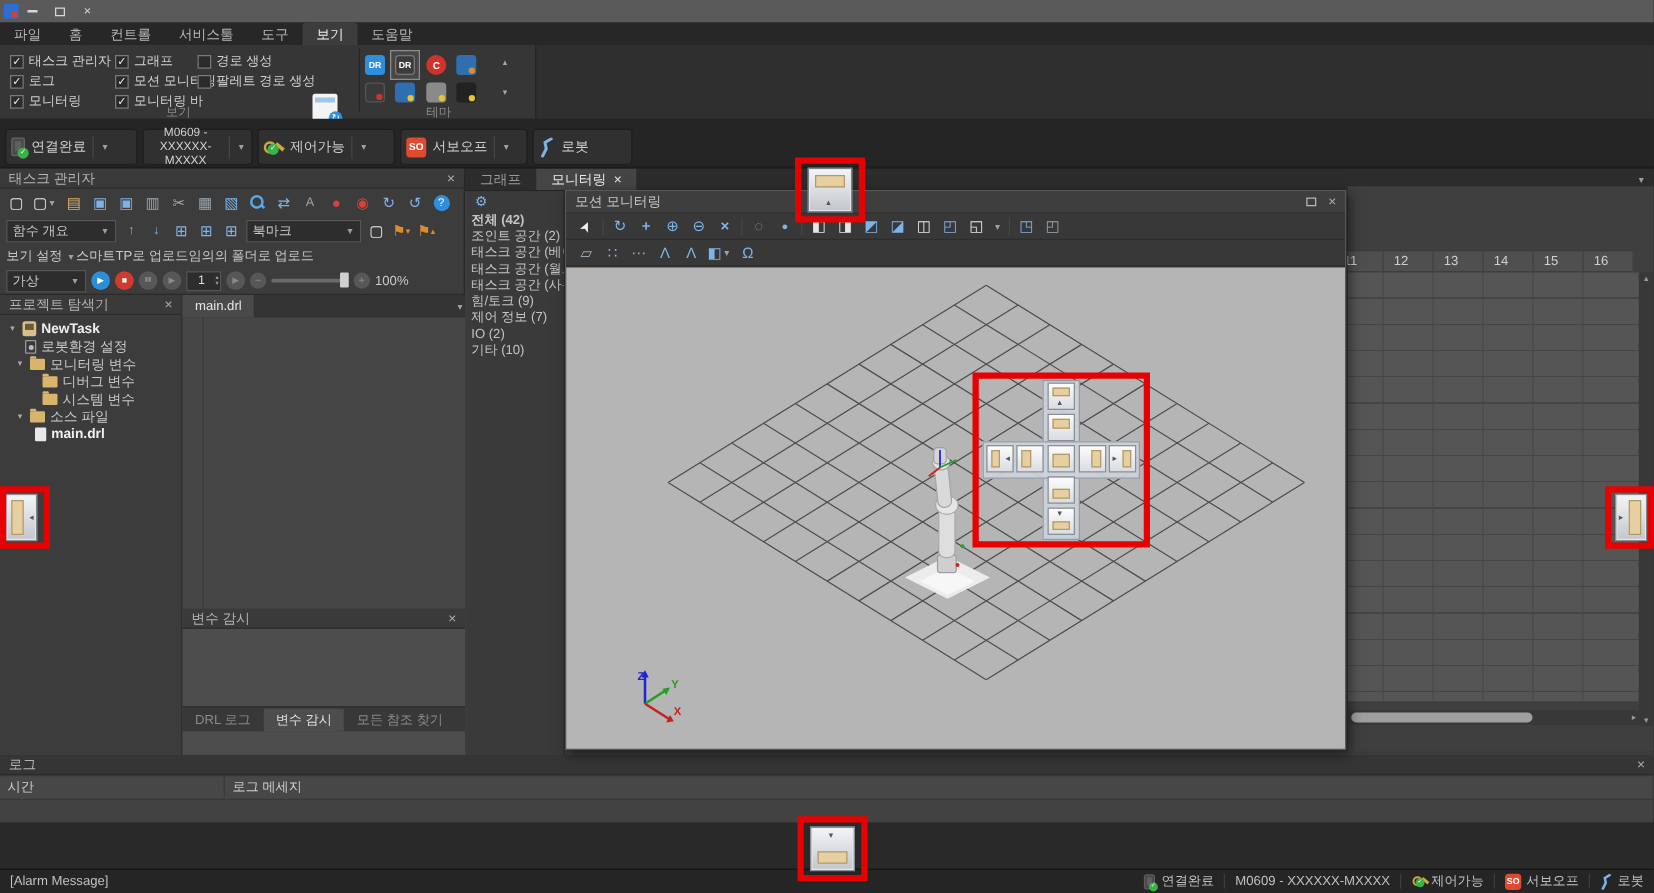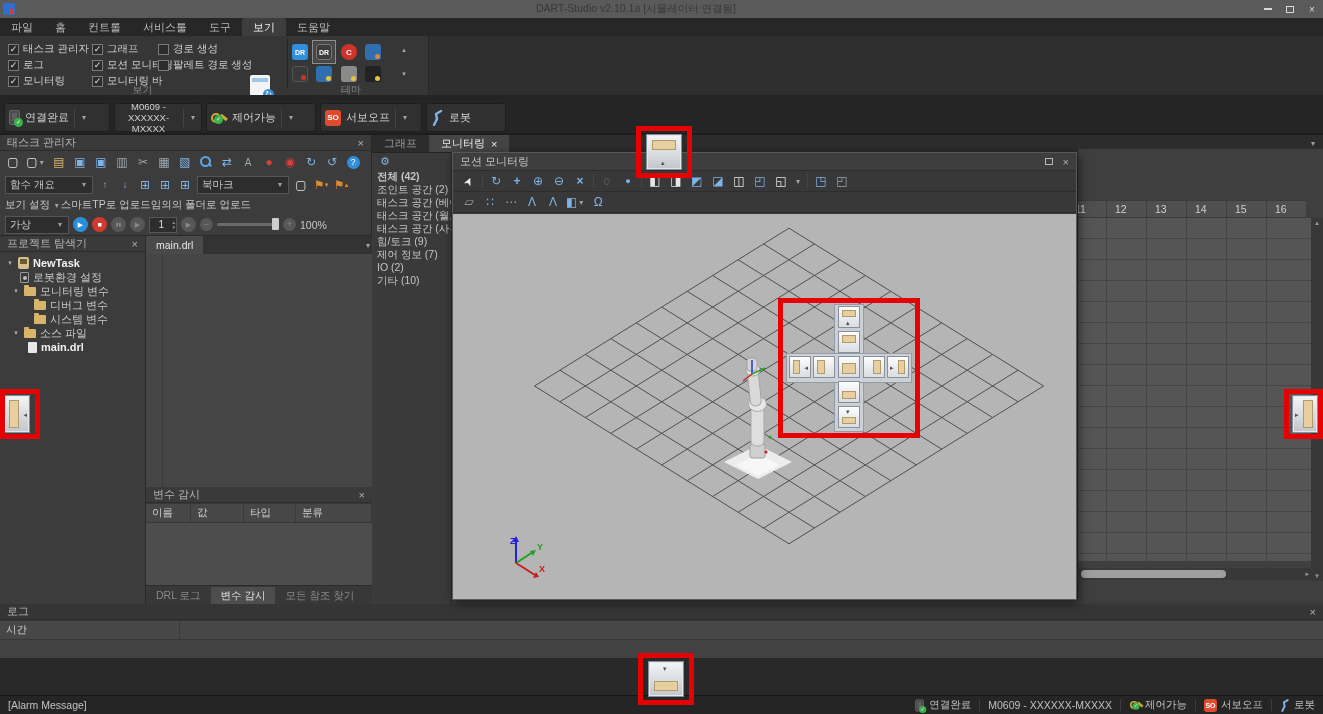--- a/index.html
+++ b/index.html
@@ -124,21 +124,20 @@
 .sb-sep{width:1px;height:12px;background:#3d3d3d}
 .robot-svg{display:flex}
 </style>
 </head>
 <body>
 
 <div id="root">
 
   <div id="titlebar" class="abs">
     <span class="appicon"></span>
-    <span class="title">DART-Studio v2.10.1a [시뮬레이터 연결됨]</span>
     <span class="winctl">
         <span class="minbar"></span>
       </span>
     <span class="winctl">
         <span class="maxbox"></span>
       </span>
     <span class="winctl">×</span>
   </div>
 
   <div id="menubar" class="abs">
@@ -402,26 +401,20 @@
         <span class="dd" style="display:flex;align-items:center">▾</span>
       </div>
       <div style="position:absolute;left:16px;top:18px;bottom:0;width:1px;background:#3a3a3a"></div>
     </div>
 
     <div class="abs" style="left:146px;top:352px;width:226px;height:118px;background:#4d4d4d">
       <div class="phead" style="height:16px">
         <span>변수 감시</span>
         <span class="closex">×</span>
       </div>
-      <div class="colhead">
-        <div style="width:45px">이름</div>
-        <div style="width:53px">값</div>
-        <div style="width:52px">타입</div>
-        <div style="flex:1">분류</div>
-      </div>
       <div style="height:62px"></div>
       <div class="wtabs">
         <span class="wtab">DRL 로그</span>
         <span class="wtab active">변수 감시</span>
         <span class="wtab">모든 참조 찾기</span>
       </div>
     </div>
   </div>
 
   <div id="montabs" class="abs">
@@ -615,20 +608,21 @@
   <div class="redbox" style="left:0;top:389px;width:40px;height:50px"></div>
   <div class="redbox" style="left:1284px;top:389px;width:39px;height:50px"></div>
 
   <div id="logpanel" class="abs">
     <div class="phead" style="height:16px;background:#353535">
       <span>로그</span>
       <span class="closex">×</span>
     </div>
     <div class="colhead">
       <div style="width:180px">시간</div>
+      <div style="flex:1">로그 메세지</div>
     </div>
     <div style="height:20px"></div>
   </div>
   <div id="bottomgap" class="abs"></div>
 
   <div id="statusbar" class="abs">
     <span>[Alarm Message]</span>
     <span class="sb-right">
       <span class="flex" style="gap:4px">
           <span class="conn-icon" style="transform:scale(.8)">

